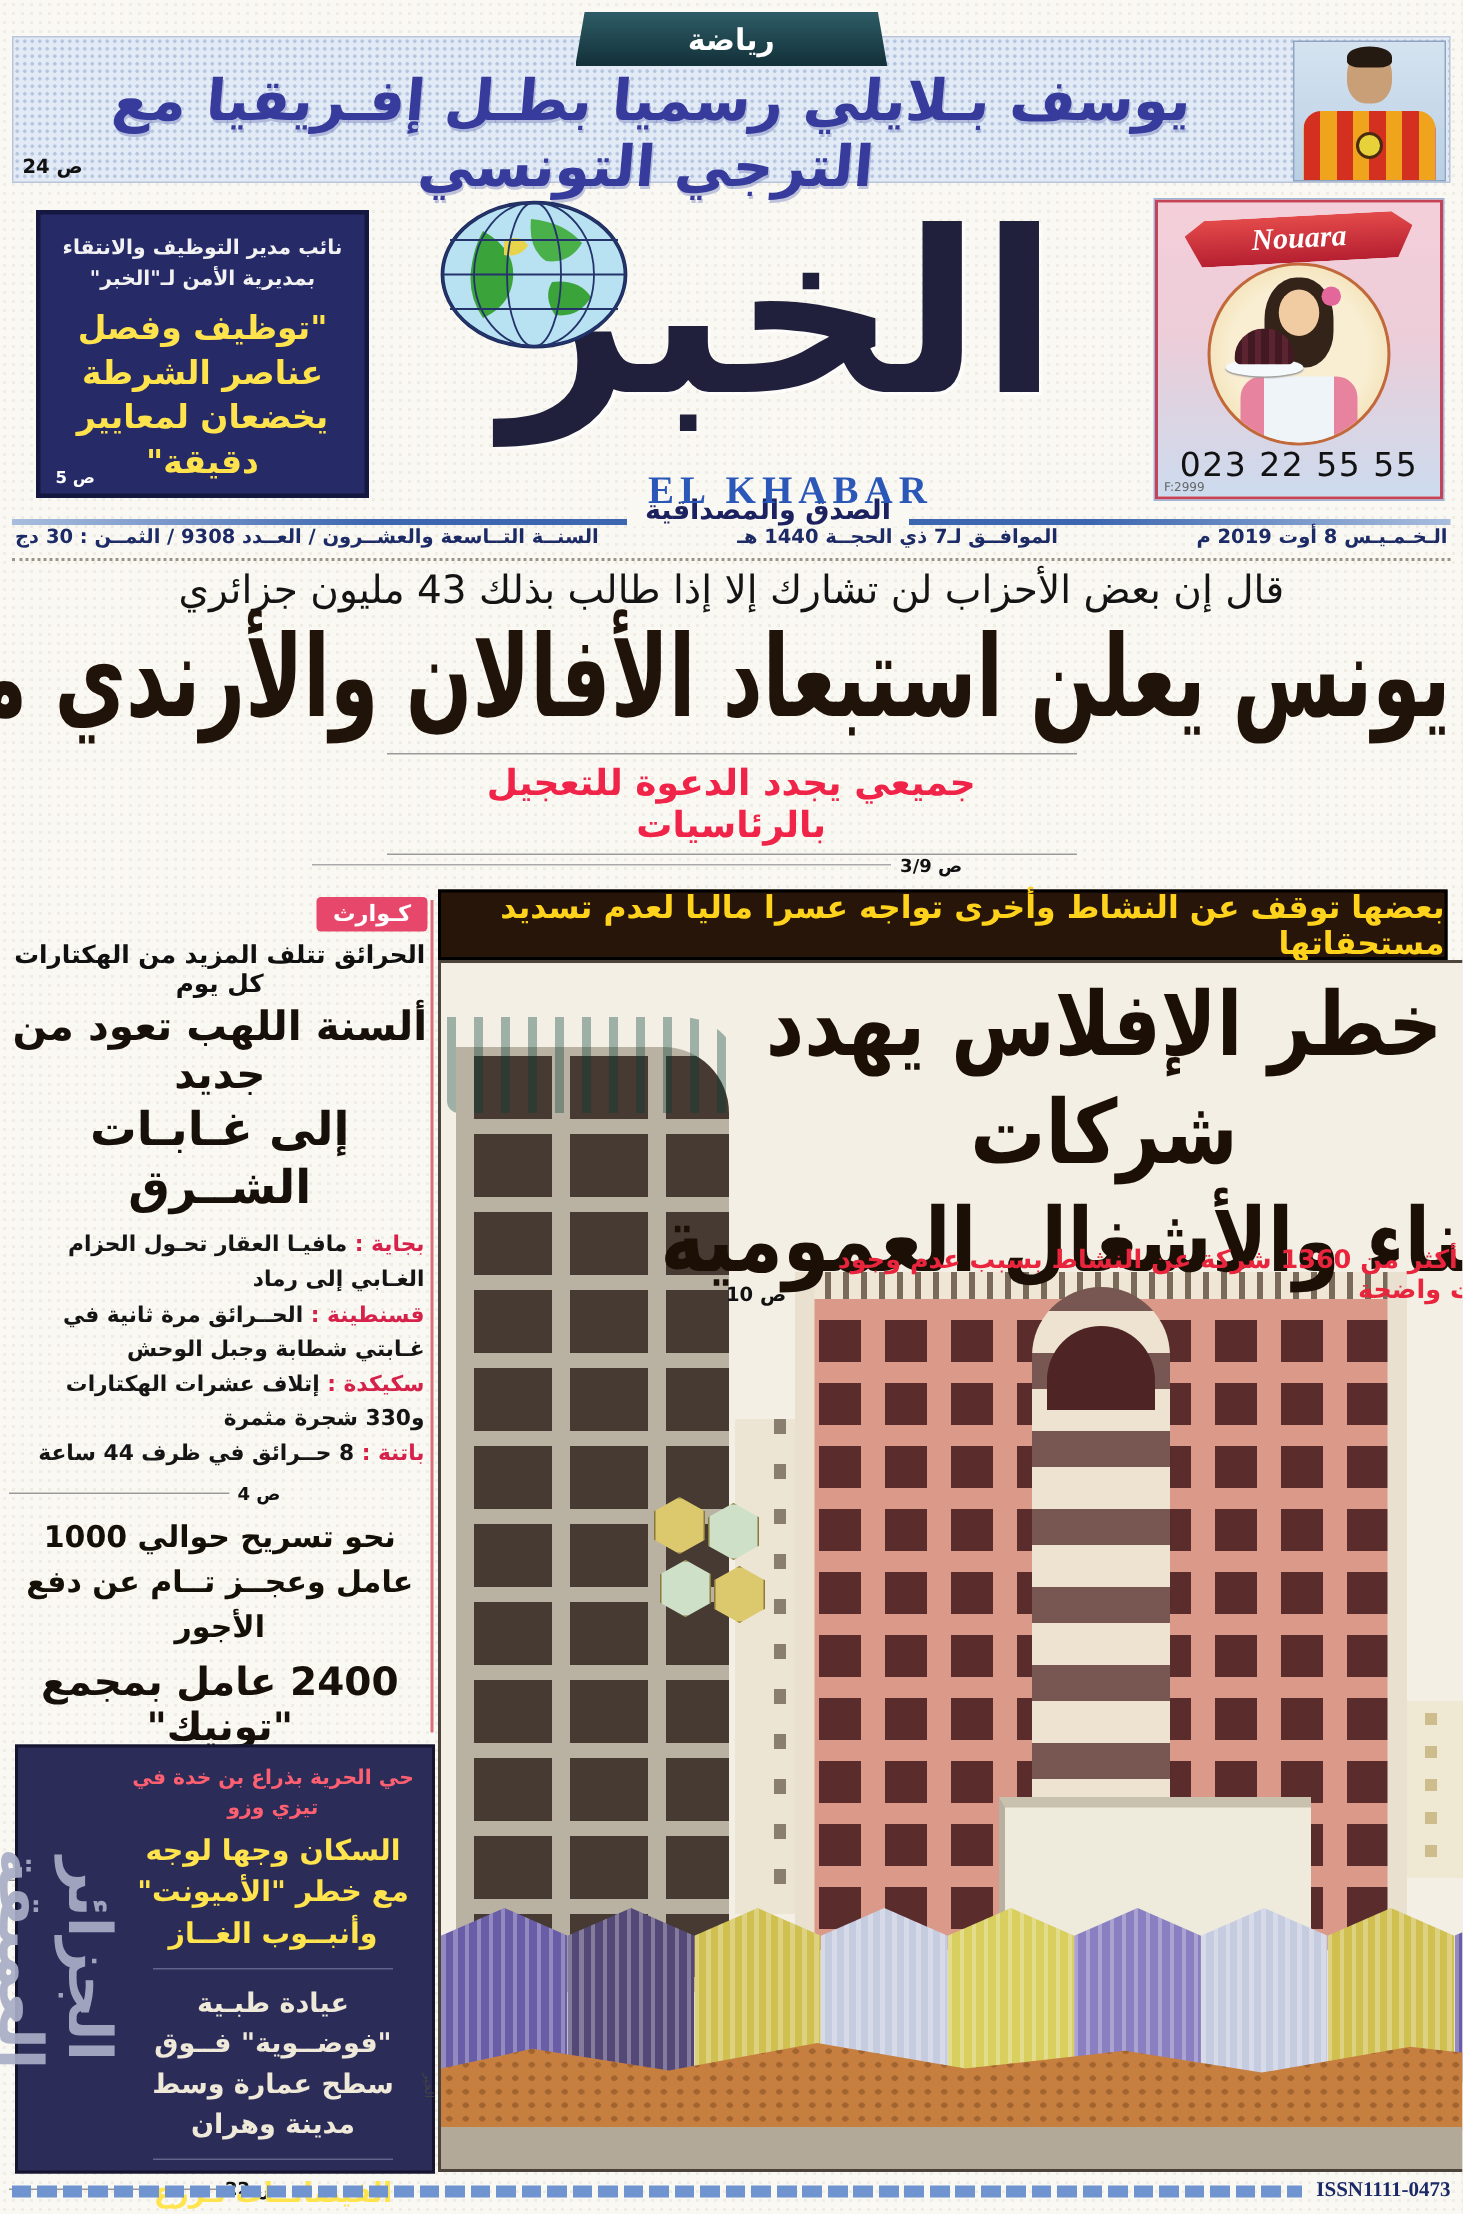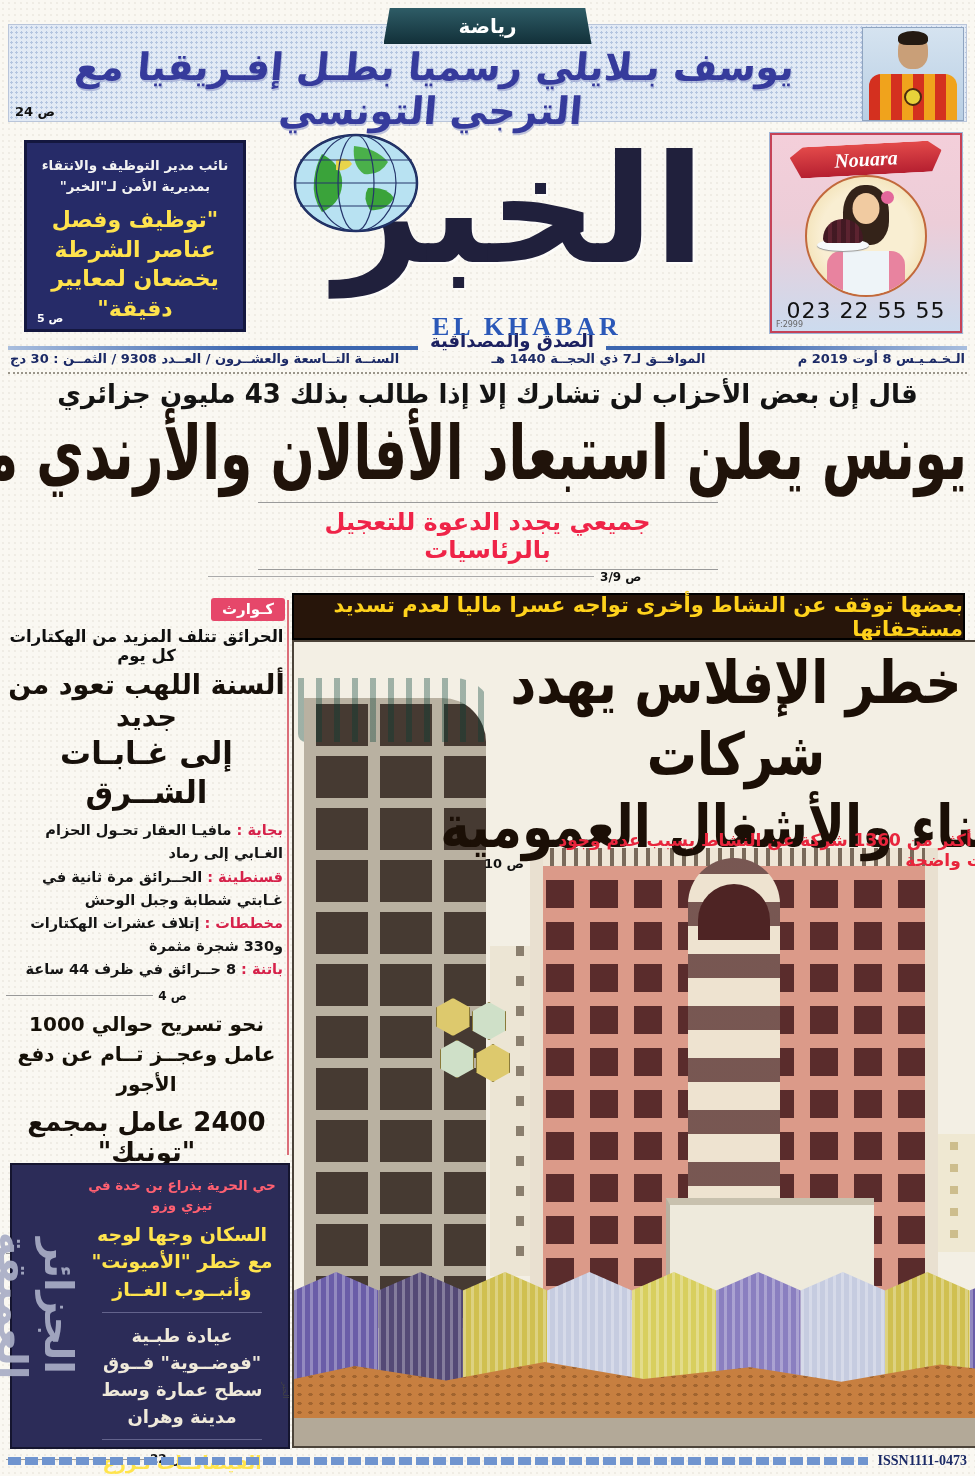--- a/index.html
+++ b/index.html
@@ -84,21 +84,21 @@
   .ad-code { position:absolute; left:4px; bottom:2px; font-size:8px; color:#666; }
 
   
   .dateline { position:absolute; left:10px; right:10px; top:351px; display:flex;
       justify-content:space-between; direction:rtl;
       color:#1c2a66; font-weight:bold; font-size:13px; }
   .dot-rule { position:absolute; left:8px; right:8px; top:372px; border-top:2px dotted #9a958a; }
 
   
   .lead { position:absolute; left:8px; right:8px; top:379px; text-align:center; direction:rtl; }
-  .lead-kicker { font-size:26px; font-weight:700; color:#141414; }
+  .lead-kicker { font-size:26px; font-weight:400; color:#141414; }
   .lead-headline { margin-top:4px; font-size:52px; font-weight:900; color:#20130a;
       white-space:nowrap; transform:scaleY(1.45); transform-origin:center; line-height:1.55; }
   .lead-sub-box { width:460px; margin:8px auto 0; border-top:1.5px solid #9a9a9a;
       border-bottom:1.5px solid #9a9a9a; padding:5px 0; }
   .lead-subhead { color:#ef2448; font-size:24px; font-weight:900; }
   .lead-ref-row { width:560px; margin:0 auto; display:flex; align-items:center; direction:ltr; }
   .lead-ref-row .ln { flex:1; border-top:1px solid #aaa; }
   .lead-ref-row .ref { font-size:12px; font-weight:bold; color:#111; padding:0 6px; }
   .lead-ref-row .sp { width:120px; }
 
@@ -336,21 +336,21 @@
   <div class="red-divider"></div>
 
   <div class="leftcol">
     <div class="label-disasters">كـوارث</div>
     <div class="fires-kicker">الحرائق تتلف المزيد من الهكتارات كل يوم</div>
     <div class="fires-h1">ألسنة اللهب تعود من جديد</div>
     <div class="fires-h2">إلى غـابـات الشــرق</div>
     <div class="fires-items">
       <div><span class="place">بجاية :</span><span> مافيـا العقار تحـول الحزام الغـابي إلى رماد</span></div>
       <div><span class="place">قسنطينة :</span><span> الحــرائق مرة ثانية في غـابتي شطابة وجبل الوحش</span></div>
-      <div><span class="place">مخططات :</span><span> إتلاف عشرات الهكتارات و330 شجرة مثمرة</span></div>
+      <div><span class="place">سكيكدة :</span><span> إتلاف عشرات الهكتارات و330 شجرة مثمرة</span></div>
       <div><span class="place">باتنة :</span><span> 8 حــرائق في ظرف 44 ساعة</span></div>
     </div>
     <div class="pref">
       <span class="sp"></span>
         <span class="ref">ص 4</span>
         <span class="ln"></span>
     </div>
     <div class="tonic-kicker">نحو تسريح حوالي 1000 عامل وعجــز تــام عن دفع الأجور</div>
     <div class="tonic-h1">2400 عامل بمجمع "تونيك"</div>
     <div class="tonic-h2">أمــام مصيـــر مجهــول</div>

